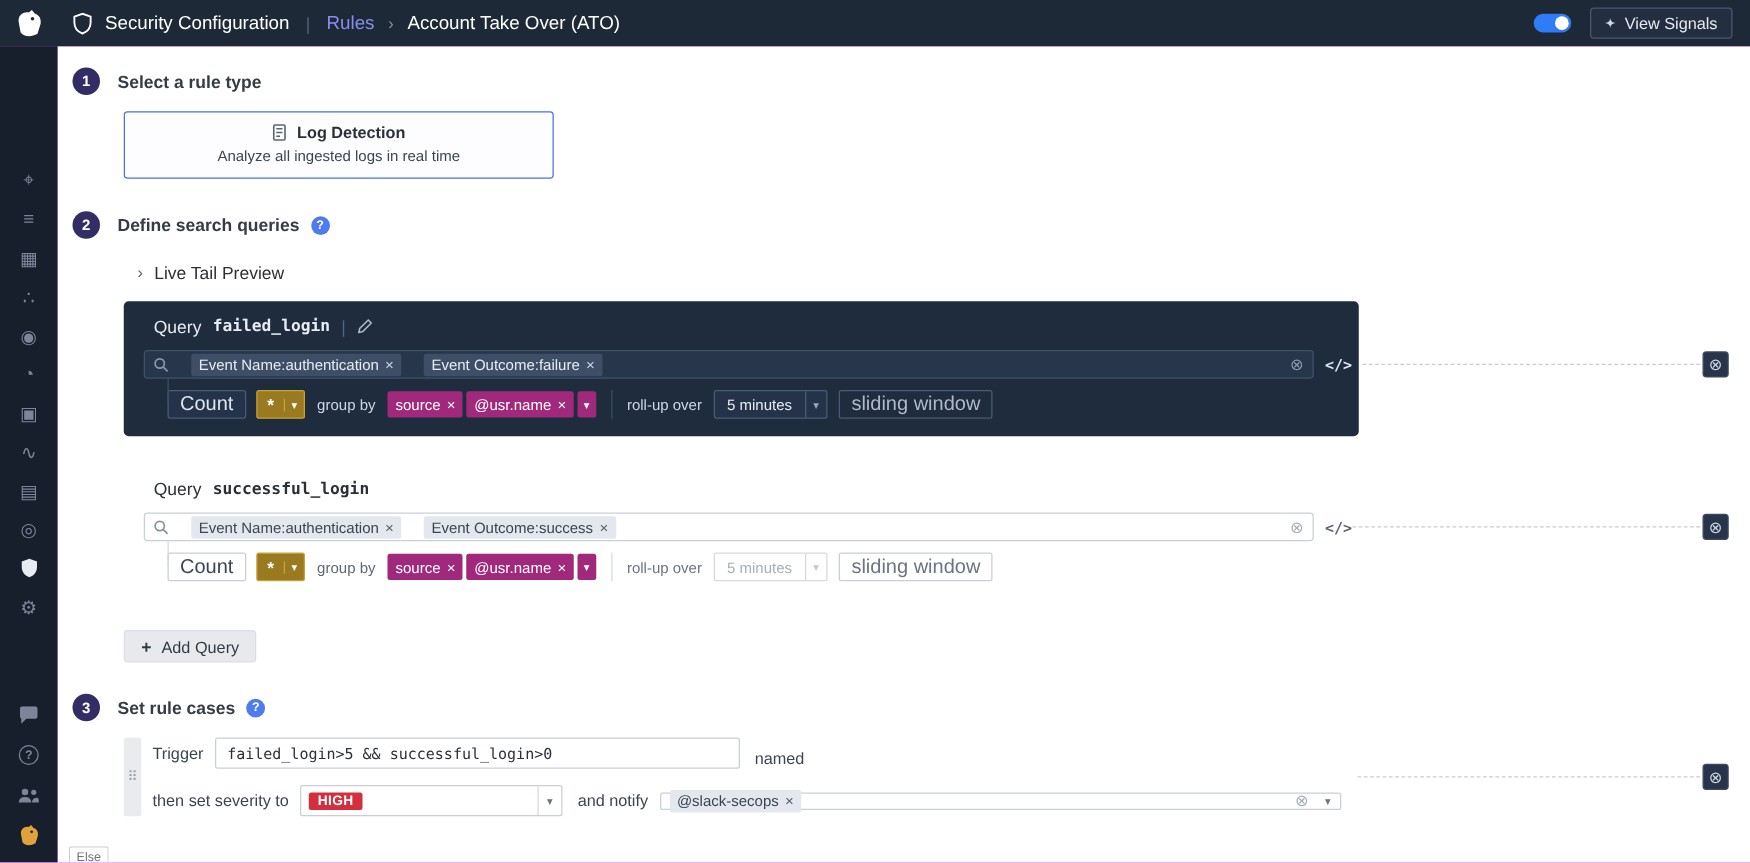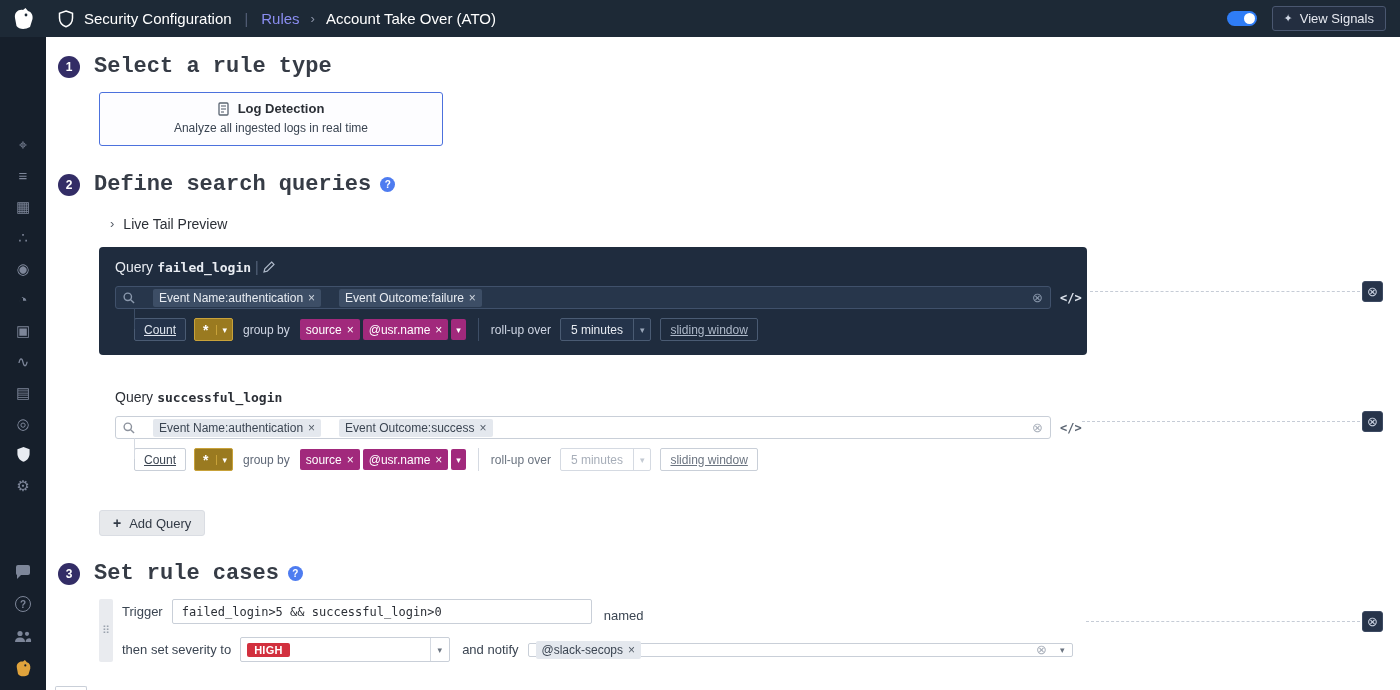--- a/index.html
+++ b/index.html
@@ -29,34 +29,34 @@
   .side-icon.active { color:#fff; }
   .side-bottom { position:absolute; bottom:6px; left:0; width:100%; display:flex; flex-direction:column; align-items:center; }
   .side-bottom .side-icon { height:32px; }
   .help-circle { width:16px; height:16px; border:1.5px solid #7d8699; border-radius:50%; color:#7d8699; font-size:10px; font-weight:bold; display:flex; align-items:center; justify-content:center; }
 
   
   .main { position:absolute; top:37px; left:46px; right:0; bottom:0; background:#fff; overflow:hidden; color:#3b4552; }
 
   .step-head { display:flex; align-items:center; margin-left:12px; }
   .step-num { width:22px; height:22px; border-radius:50%; background:#332d66; color:#fff; font-size:12px; font-weight:bold; display:flex; align-items:center; justify-content:center; flex:0 0 22px; }
-  .step-title { margin-left:14px; font-size:22px; font-weight:bold; color:#363c46; white-space:nowrap;font-family:Liberation Mono, monospace; }
+  .step-title { margin-left:14px; font-size:14px; font-weight:bold; color:#363c46; white-space:nowrap; }
   .info-badge { margin-left:9px; width:15px; height:15px; border-radius:50%; background:#4e7cf0; color:#fff; font-size:10px; font-weight:bold; display:flex; align-items:center; justify-content:center; cursor:pointer; }
 
   .s1 { margin-top:17px; }
   .rule-card { margin:13px 0 0 53px; width:344px; border:1px solid #4c71dd; border-radius:3px; padding:8px 10px 10px; text-align:center; background:#fdfdff; cursor:pointer; }
   .rule-card-title { font-size:13px; font-weight:bold; color:#2b2f36; display:flex; justify-content:center; align-items:center; gap:7px; }
   .rule-card-sub { font-size:12px; color:#3b4552; margin-top:5px; }
 
   .s2 { margin-top:26px; }
   .live-tail { margin:18px 0 0 64px; display:flex; align-items:center; gap:9px; font-size:14px; color:#2b2f36; cursor:pointer; height:17px; }
   .lt-chev { color:#555c66; font-size:13px; }
 
   .query-card-dark { margin:15px 0 0 53px; width:988px; background:#1f2c3e; border-radius:4px; padding:11px 6px 14px 16px; }
-  .q-title-row { display:flex; align-items:center; gap:4px; font-size:14px; height:18px; }
+  .q-title-row { display:flex; align-items:center; gap:9px; font-size:14px; height:18px;margin-left:8px; }
   .dark .q-title-row { color:#e8ecf2; }
   .light .q-title-row { color:#2b2f36; }
   .q-name { font-family:"DejaVu Sans Mono", monospace; font-weight:bold; font-size:13px; }
   .q-sep { color:#55657c; }
   .pencil { display:flex; cursor:pointer; }
 
   .search-row { display:flex; align-items:center; margin-top:10px; height:23px; }
   .search-box { flex:0 0 936px; height:23px; display:flex; align-items:center; gap:18px; padding:0 7px; border-radius:3px; cursor:text; }
   .dark .search-box { background:#27364b; border:1px solid #40516b; }
   .light .search-box { background:#fff; border:1px solid #c9cfd8; }
@@ -68,21 +68,21 @@
   .dark .sb-clear { color:#8b99ad; }
   .light .sb-clear { color:#a7aeb9; }
   .code-toggle { margin-left:9px; font-family:"DejaVu Sans Mono", monospace; font-size:12px; font-weight:bold; cursor:pointer; white-space:nowrap; }
   .dark .code-toggle { color:#dfe5ee; }
   .light .code-toggle { color:#5b6572; }
 
   .count-row { display:flex; align-items:center; margin-top:9px; margin-left:19px; height:23px; font-size:12px; position:relative; }
   .count-row::before { content:""; position:absolute; left:0; top:-10px; width:1px; height:21px; }
   .dark .count-row::before { background:#3d4e66; }
   .light .count-row::before { background:#d5dae2; }
-  .box { display:inline-flex; align-items:center; padding:0 9px; height:23px; border-radius:2px; font-size:12px; white-space:nowrap; cursor:pointer;text-decoration:underline; }
+  .box { display:inline-flex; align-items:center; padding:0 9px; height:23px; border-radius:2px; font-size:16px; white-space:nowrap; cursor:pointer; }
   .dark .box { background:#24334a; border:1px solid #4a5b73; color:#dfe5ee; }
   .light .box { background:#fff; border:1px solid #c9cfd8; color:#3b4552; }
   .star-dd { display:inline-flex; align-items:center; height:23px; border-radius:2px; margin-left:8px; border:1px solid #c8a23a; background:#9a7a20; color:#fff; cursor:pointer; }
   .star-dd .star { padding:0 8px; font-weight:bold; font-size:14px; line-height:10px; }
   .star-dd .sd-caret { padding:0 5px; border-left:1px solid #c8a23a; font-size:9px; }
   .gb-label { margin:0 10px; white-space:nowrap; }
   .dark .gb-label { color:#cfd6e4; }
   .light .gb-label { color:#5f6877; }
   .fchip { background:#a1297c; color:#fff; display:inline-flex; align-items:center; gap:5px; padding:0 6px; border-radius:2px; font-size:12px; height:21px; white-space:nowrap; cursor:default; }
   .fchip + .fchip { margin-left:3px; }

